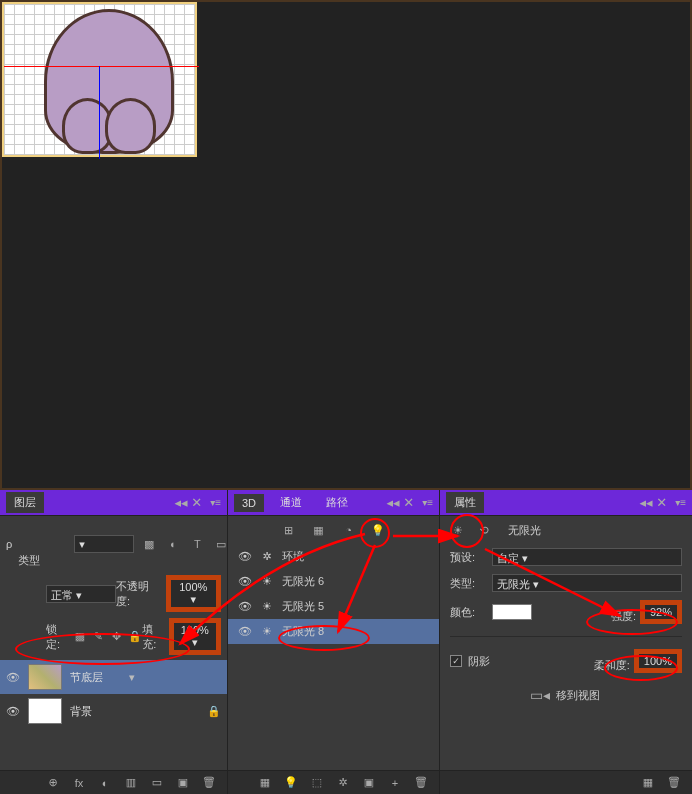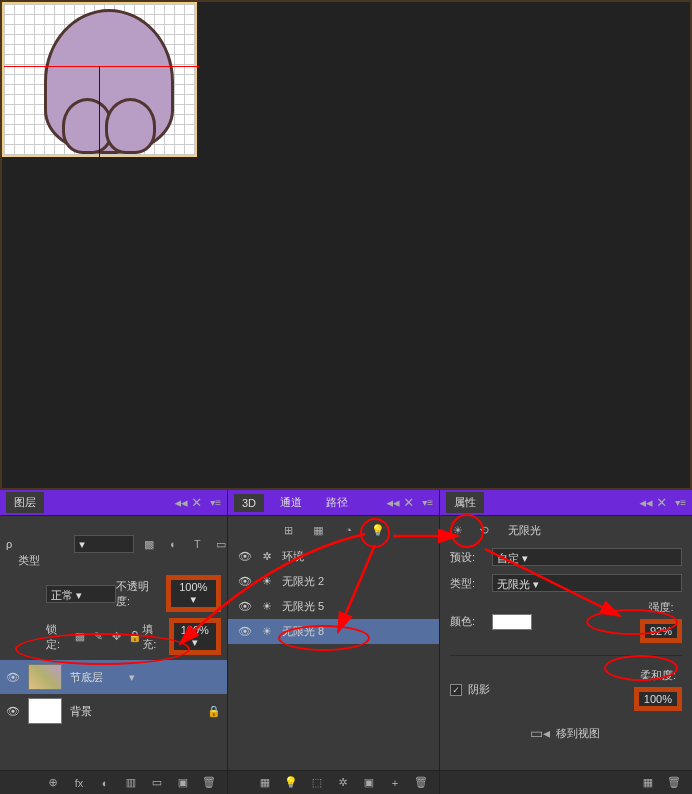--- a/index.html
+++ b/index.html
@@ -62,21 +62,21 @@
 .d3-list { }
 .d3-item { display: flex; align-items: center; gap: 8px; padding: 5px 10px; }
 .d3-item.selected { background: #5570a0; }
 .d3-icon { width: 14px; text-align: center; }
 
 .props-toolbar { display: flex; align-items: center; gap: 10px; padding: 6px 10px; }
 .props-body { padding: 4px 10px; display: flex; flex-direction: column; gap: 8px; }
 .prop-row { display: flex; align-items: center; gap: 6px; }
 .prop-label { width: 36px; color: #ccc; }
 .swatch { width: 40px; height: 16px; background: #fff; border: 1px solid #777; }
-.prop-value { margin-left: auto; display: flex; align-items: center; gap: 4px; flex-direction: column; }
+.prop-value { margin-left: auto; display: flex; align-items: flex-end; gap: 4px; }
 .value-box { background: #2a2a2a; border: 5px solid #c2410c; padding: 1px 5px; color: #ddd; min-width: 40px; text-align: center; }
 .divider { height: 1px; background: #2a2a2a; margin: 4px 0; }
 .checkbox { width: 12px; height: 12px; border: 1px solid #888; display: inline-flex; align-items: center; justify-content: center; font-size: 9px; background: #2a2a2a; }
 .move-view { display: flex; align-items: center; gap: 8px; justify-content: center; padding: 6px; }
 
 .panel-footer { position: absolute; bottom: 0; left: 0; right: 0; height: 24px; background: #2d2d2d; border-top: 1px solid #222; display: flex; align-items: center; gap: 10px; padding: 0 10px; color: #888; font-size: 11px; justify-content: flex-end; }
 
 .red-circle { position: absolute; border: 2px solid red; border-radius: 50%; pointer-events: none; z-index: 100; }
 .red-ellipse { position: absolute; border: 2px solid red; border-radius: 50%; pointer-events: none; z-index: 100; }
 .red-arrow { position: absolute; pointer-events: none; z-index: 100; }
@@ -174,21 +174,21 @@
     </div>
     <div class="d3-list">
       <div class="d3-item">
         <span class="eye">👁</span>
         <span class="d3-icon">✲</span>
         <span>环境</span>
       </div>
       <div class="d3-item">
         <span class="eye">👁</span>
         <span class="d3-icon">☀</span>
-        <span>无限光 2</span>
+        <span>无限光 6</span>
       </div>
       <div class="d3-item">
         <span class="eye">👁</span>
         <span class="d3-icon">☀</span>
         <span>无限光 5</span>
       </div>
       <div class="d3-item selected">
         <span class="eye">👁</span>
         <span class="d3-icon">☀</span>
         <span>无限光 8</span>

